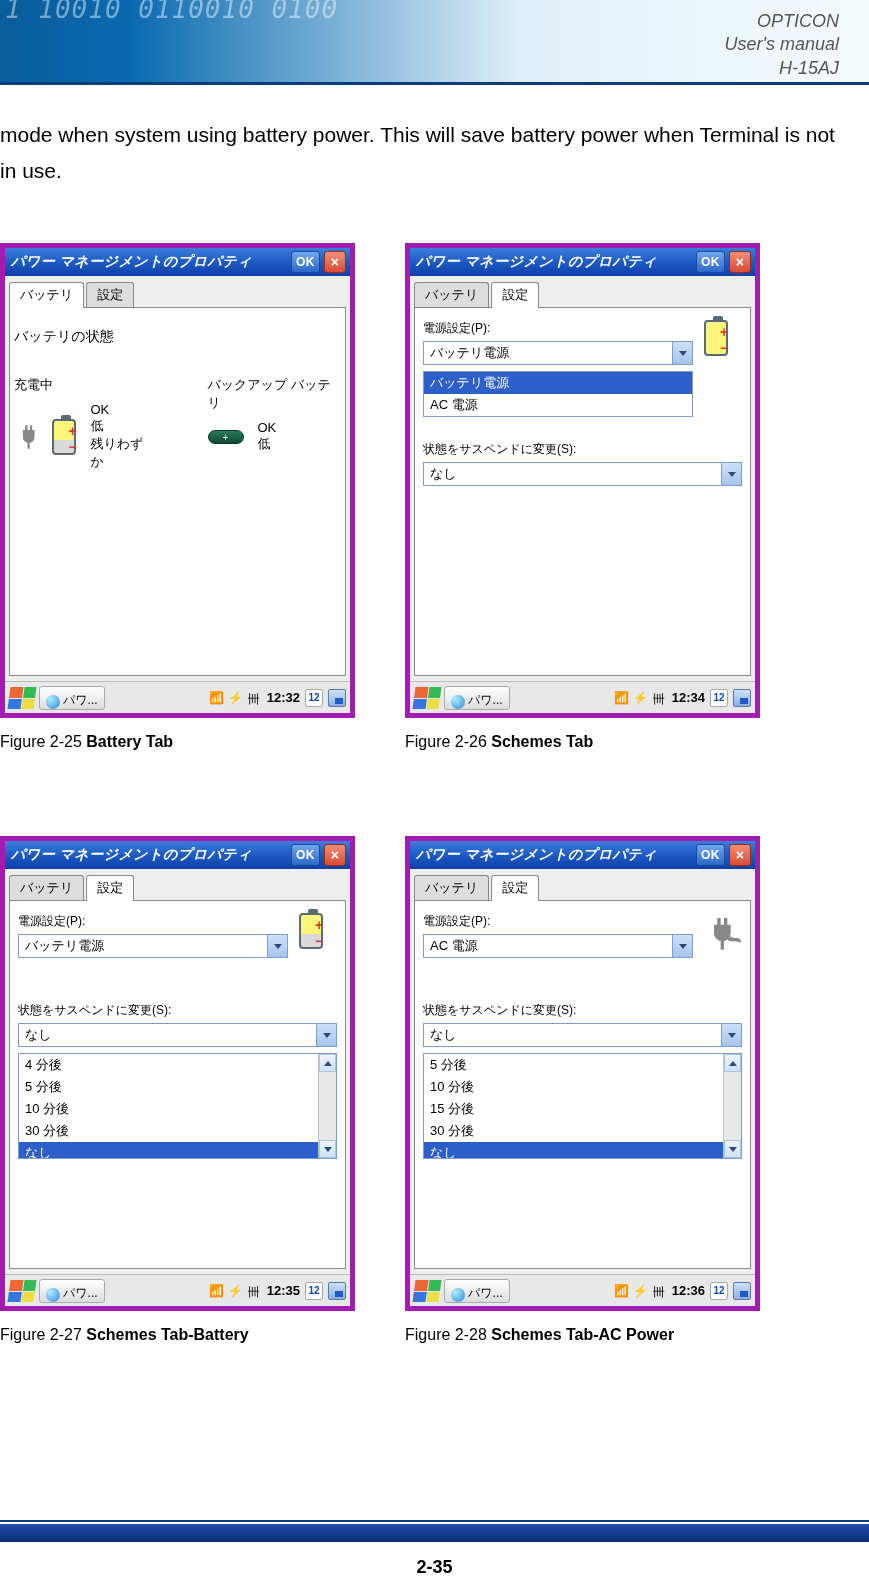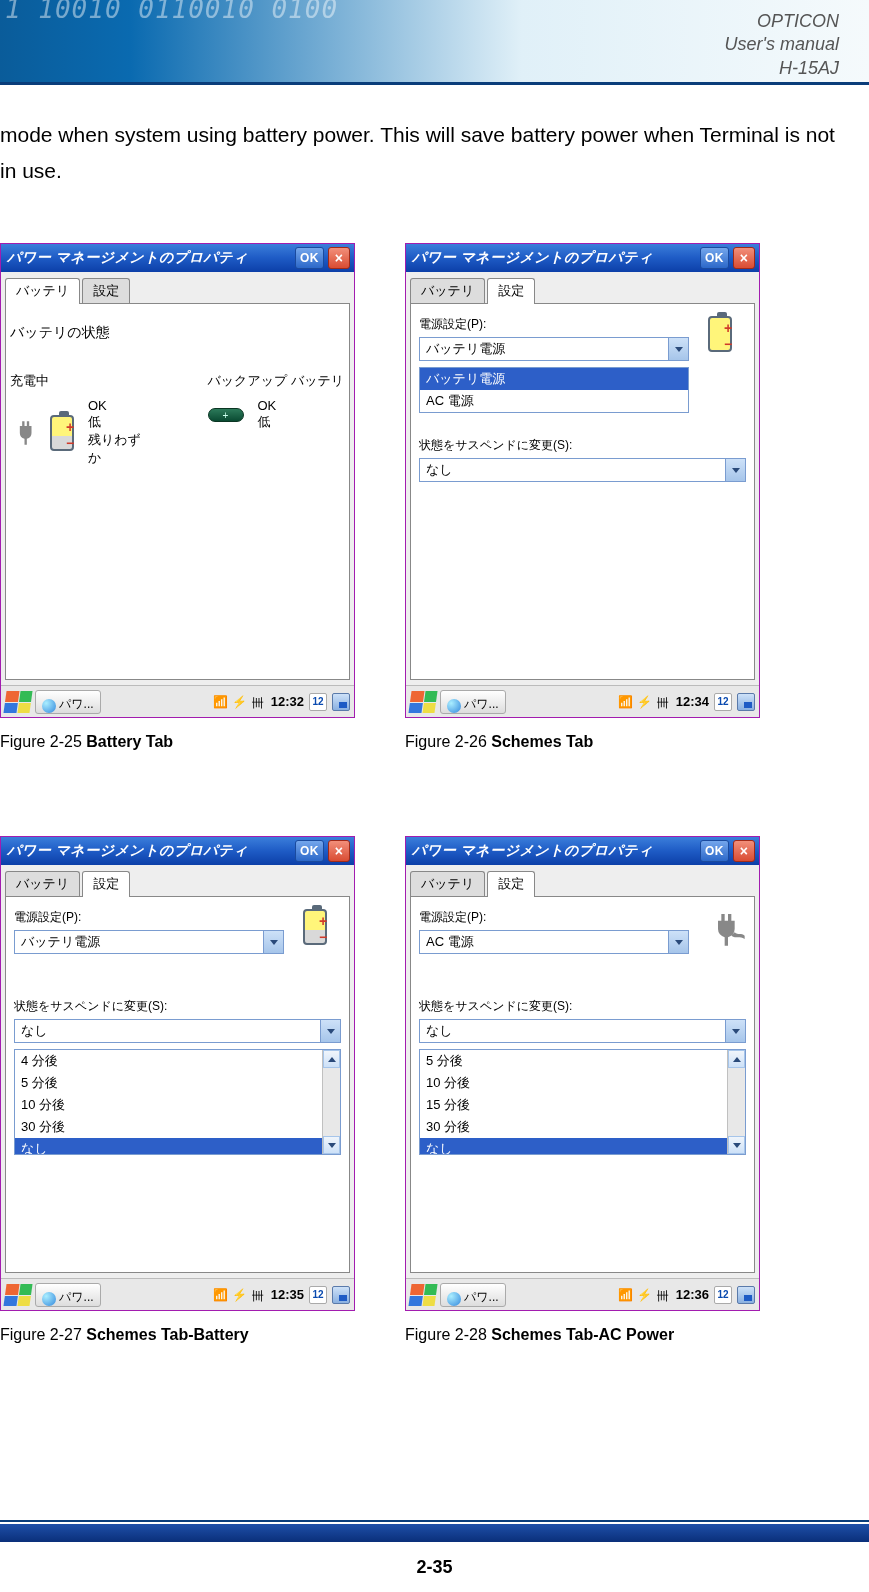--- a/index.html
+++ b/index.html
@@ -59,21 +59,21 @@
   .figure-block { width: 355px; }
   .caption {
     font-size: 16px;
     color: #000;
     margin-top: 15px;
   }
   .caption b { font-weight: bold; }
   .device-window {
     width: 355px;
     height: 475px;
-    border: 1px solid #a21caf;
+    border: 5px solid #a21caf;
     background: #eeeeee;
     display: flex;
     flex-direction: column;
     font-family: "MS PGothic", Meiryo, sans-serif;
   }
   .titlebar {
     height: 28px;
     background: linear-gradient(180deg, #3b7edb 0%, #1e5bc5 50%, #0c3fa8 100%);
     display: flex;
     align-items: center;

